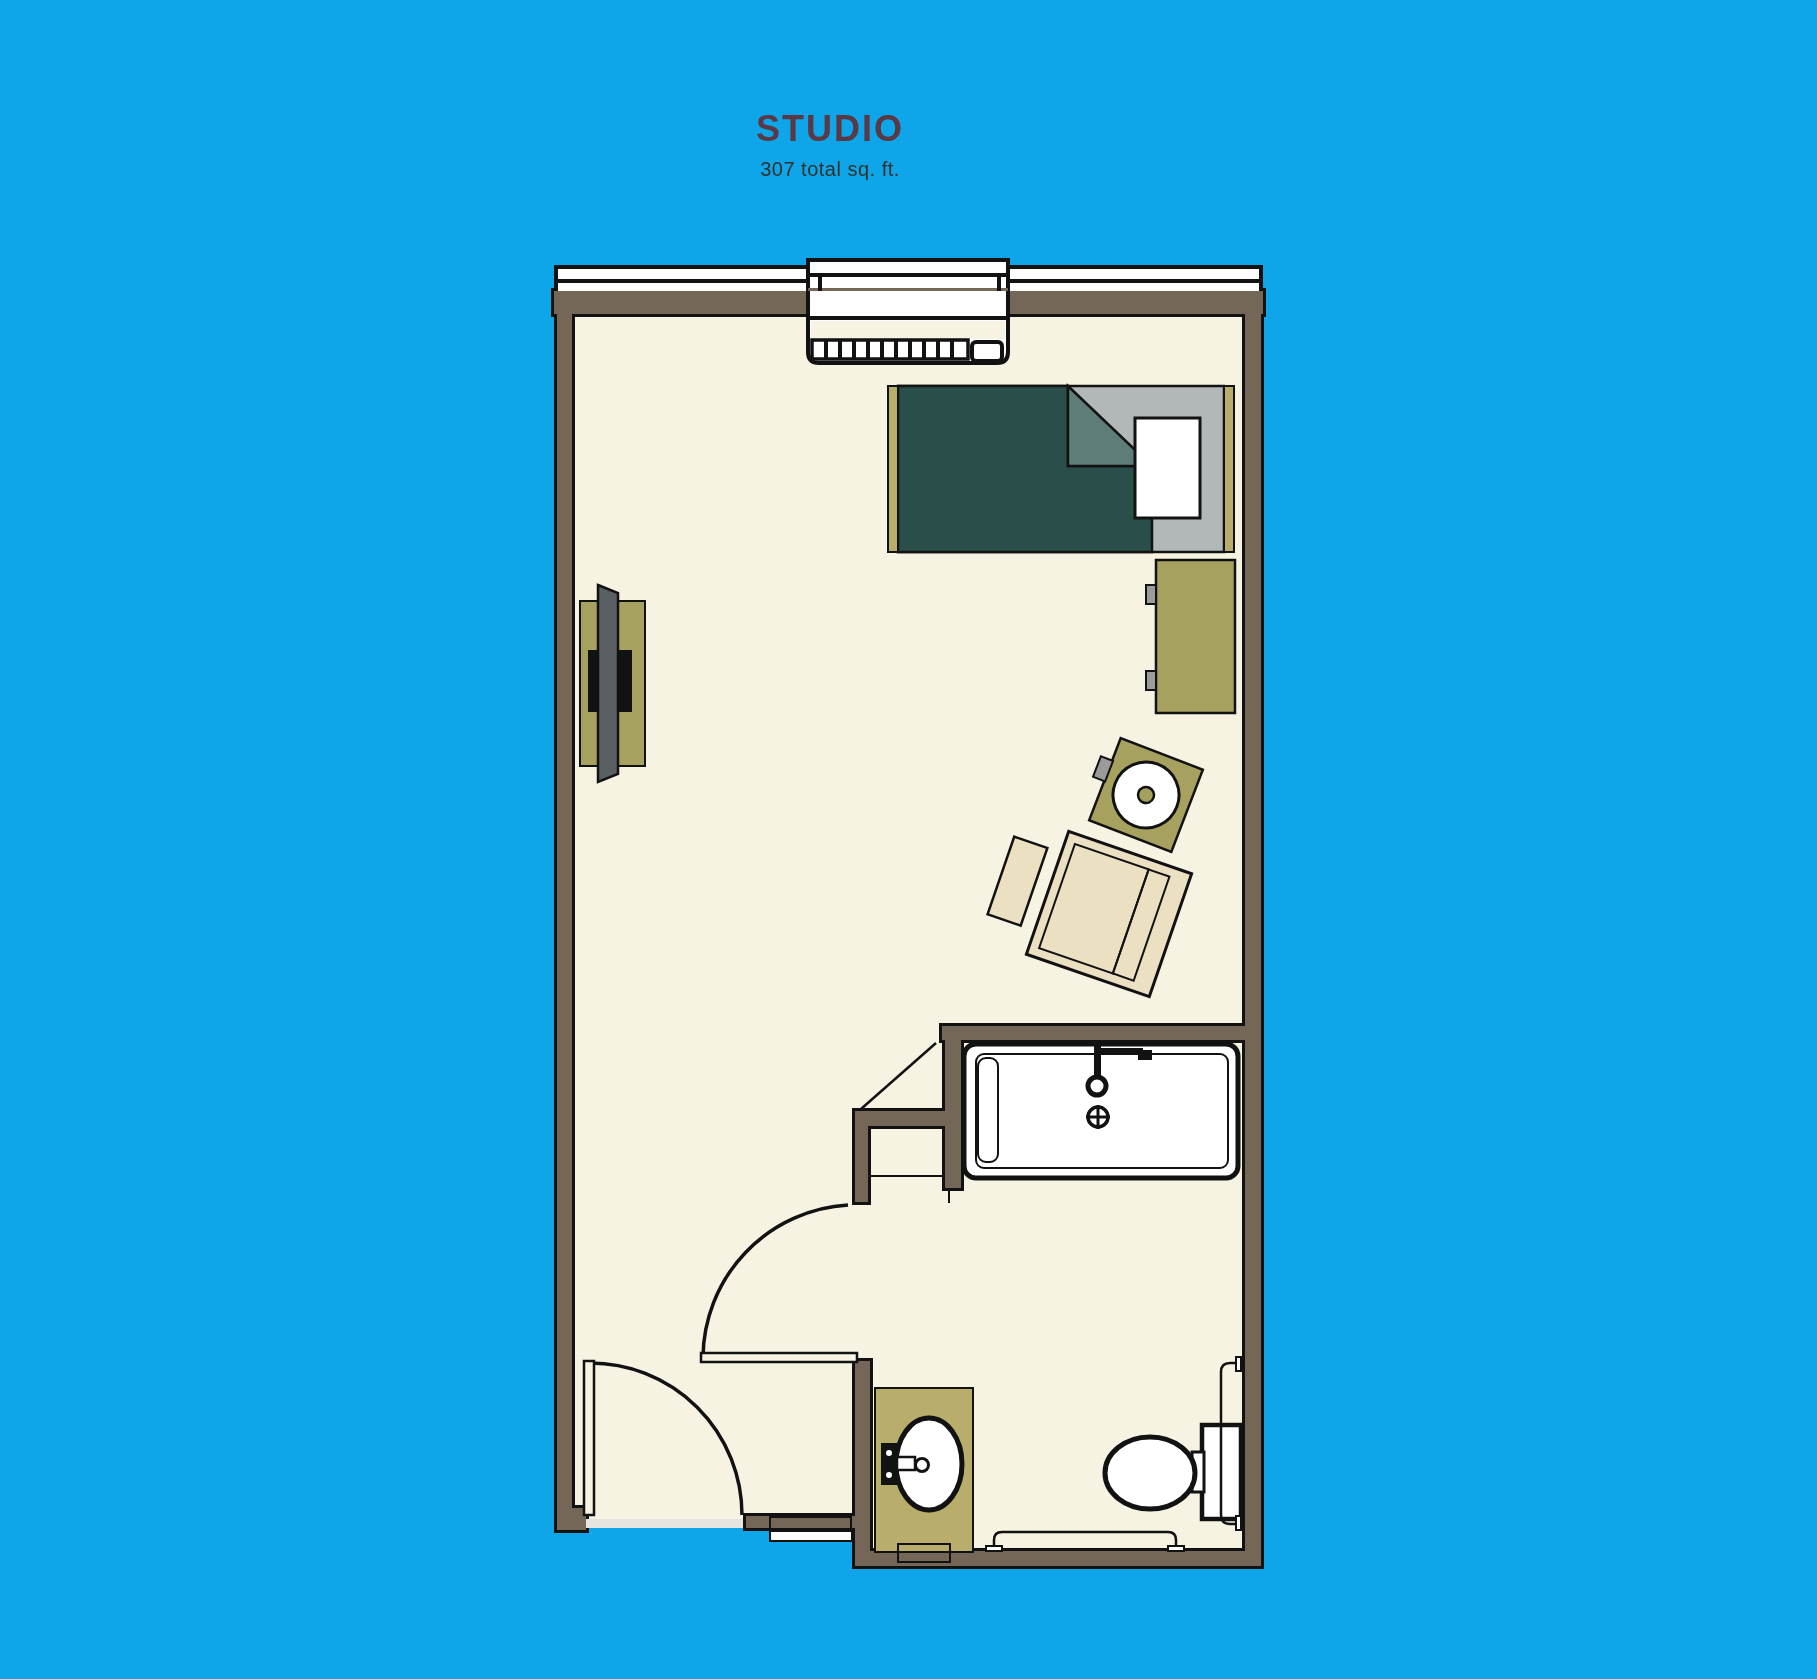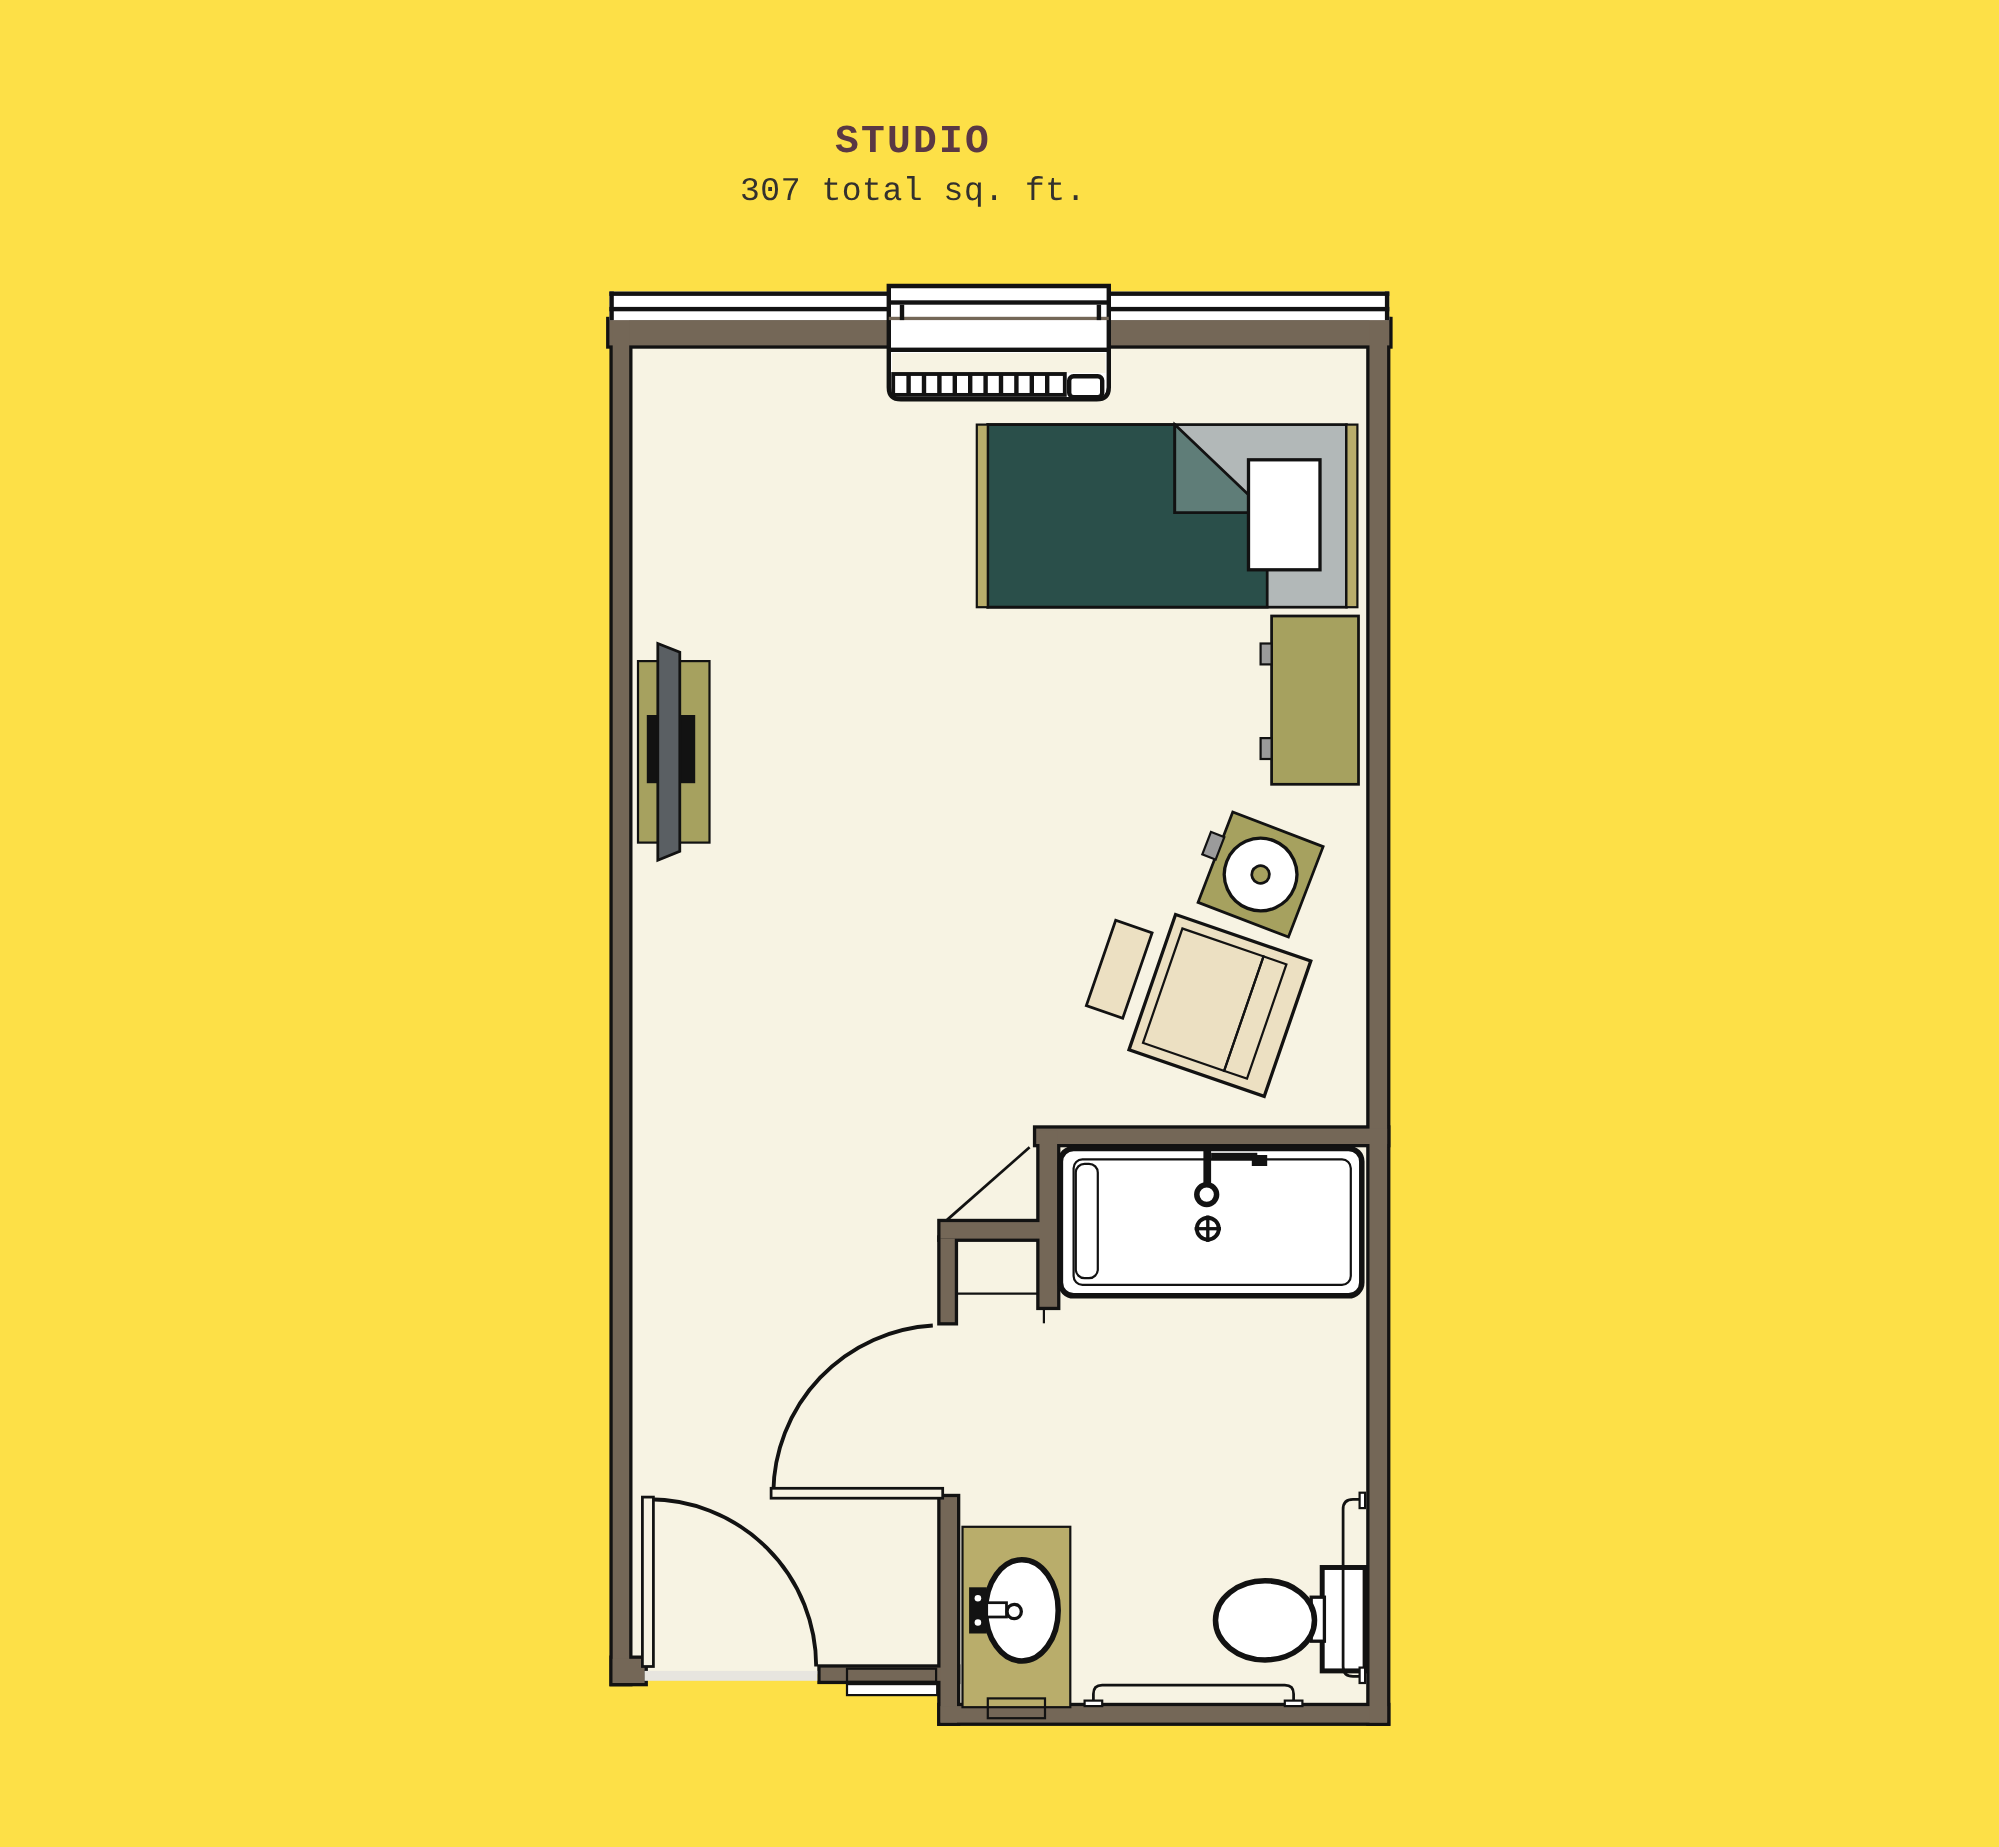--- a/index.html
+++ b/index.html
@@ -1,20 +1,20 @@
 <!DOCTYPE html>
 <html style="--title-maroon: #5a3844; --subtitle-ink: #33312e; --wall: #746757; --floor: #f7f3e3; --outline: #121212; --olive: #a6a15f; --olive-light: #b9ad6b; --teal: #2a4f4a; --teal-fold: #5f7d78; --mattress-gray: #b2b8b8; --tv-gray: #5a5f63; --knob-gray: #9b9b9b; --threshold-gray: #e7e5df; --paper: #ffffff;"><head>
 <meta charset="utf-8">
 <style>
   html,body{margin:0;padding:0;background:#ffffff;}
-  .stage{position:relative;width:1817px;height:1679px;background:#fde047;overflow:hidden;
-         font-family:Liberation Mono, monospace;}
+  .stage{position:relative;width:1817px;height:1679px;background:#0ea5e9;overflow:hidden;
+         font-family:Liberation Sans, sans-serif;}
   .hdr{position:absolute;left:830px;transform:translateX(-50%);text-align:center;white-space:nowrap;}
   .hdr-title{top:108px;font-size:36px;font-weight:bold;letter-spacing:2px;color:var(--title-maroon);}
-  .hdr-sub{top:158px;font-size:30px;font-weight:400;color:var(--subtitle-ink);letter-spacing:0.5px;}
+  .hdr-sub{top:158px;font-size:20px;font-weight:400;color:var(--subtitle-ink);letter-spacing:0.5px;}
   svg{position:absolute;left:0;top:0;}
   .blk{fill:var(--outline);}
   .wall{fill:var(--wall);}
   .floor{fill:var(--floor);}
   .wht{fill:#ffffff;}
   .olv{fill:var(--olive);}
   .olvl{fill:var(--olive-light);}
   .teal{fill:var(--teal);}
   .fold{fill:var(--teal-fold);}
   .gray{fill:var(--mattress-gray);}

